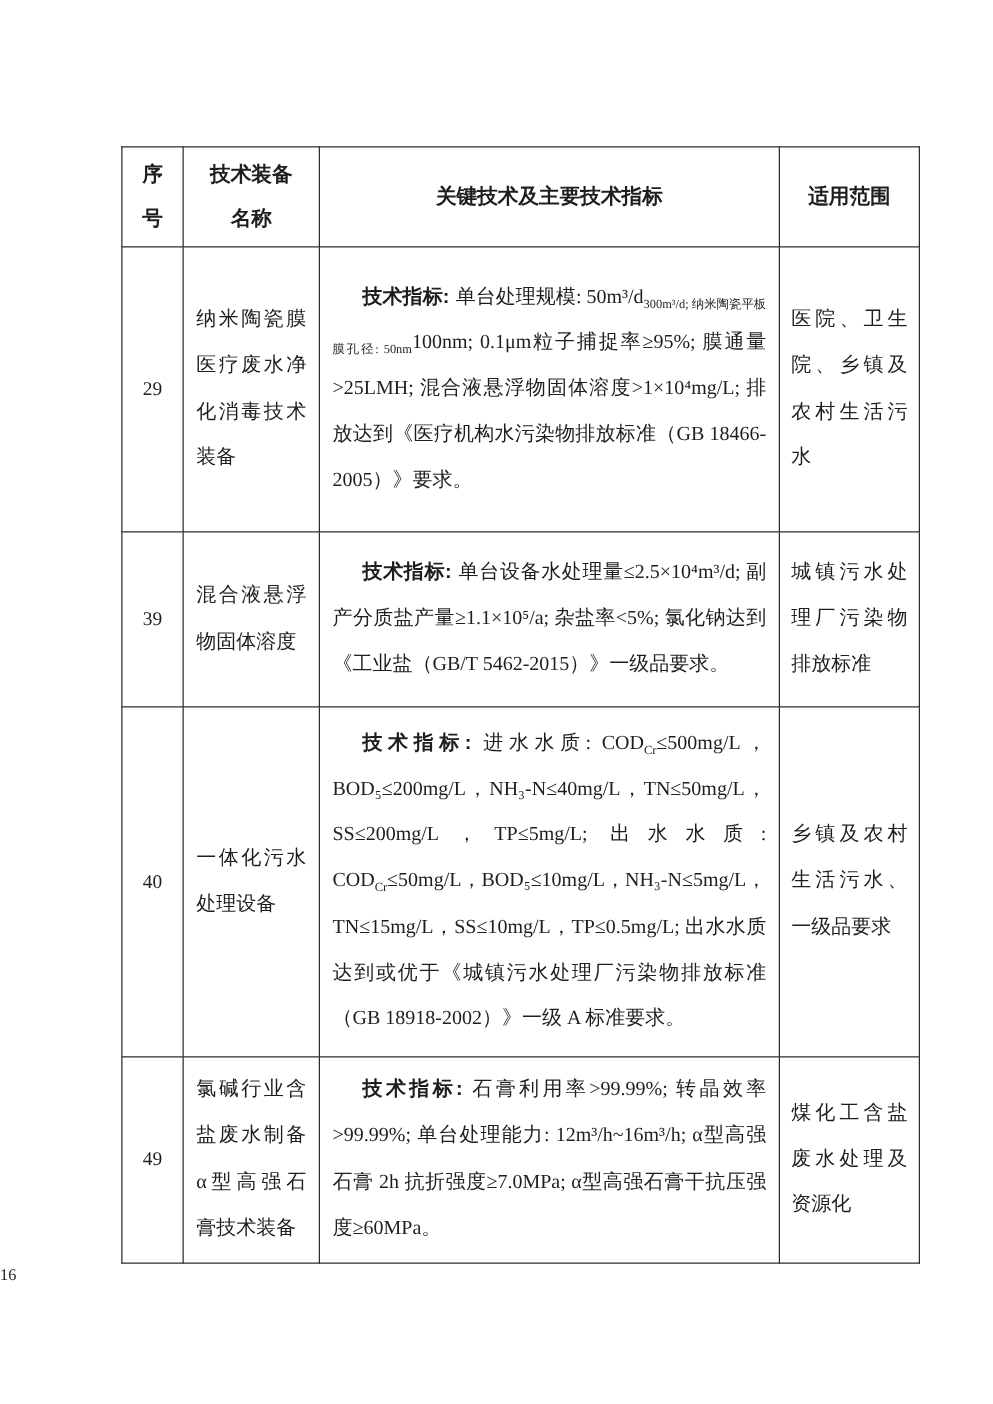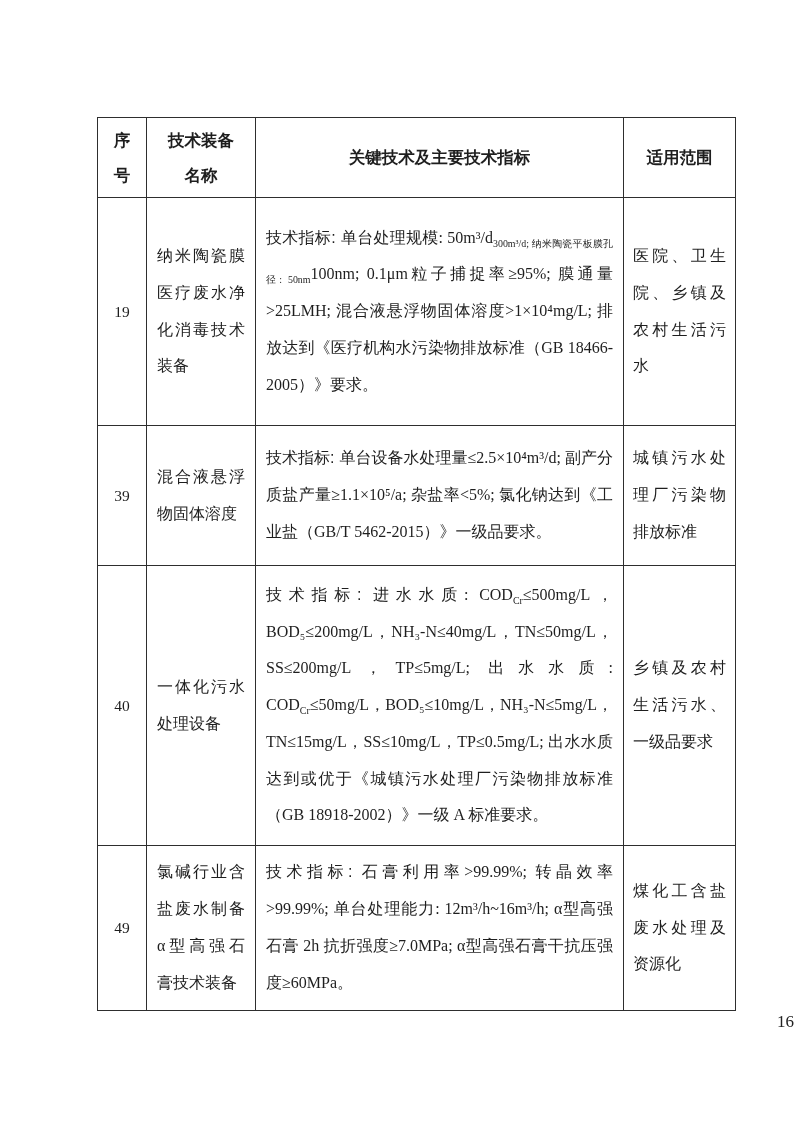--- a/index.html
+++ b/index.html
@@ -54,34 +54,35 @@
   td.ind {
     text-align: justify;
     padding: 8px 10px;
   }
   td.scope {
     text-align: justify;
     padding: 6px 9px;
   }
   .ind b.lbl {
     font-family: "Liberation Sans", sans-serif;
-    font-weight: normal;
+    font-weight: bold;
     margin-right: 5px;
+    margin-left: 24px;
   }
   .ind sub {
     font-size: 0.62em;
     line-height: 0;
   }
   .page-number {
     position: absolute;
     top: 1012px;
     left: 0;
     width: 100%;
-    text-align: right;
-    font-size: 17px;
+    text-align: left;
+    font-size: 13px;
     color: #222;
     font-family: Liberation Serif, serif;
   }
 </style>
 </head>
 <body>
 
 <div class="page">
 
   <table class="tech-table">
@@ -96,21 +97,21 @@
         <th>序
 号</th>
         <th>技术装备
 名称</th>
         <th>关键技术及主要技术指标</th>
         <th>适用范围</th>
       </tr>
     </thead>
     <tbody>
       <tr style="height:228px">
-        <td class="num">19</td>
+        <td class="num">29</td>
         <td class="name">纳米陶瓷膜医疗废水净化消毒技术装备</td>
         <td class="ind"><b class="lbl">技术指标:</b><span>单台处理规模: 50m³/d<sub>300m³/d; 纳米陶瓷平板膜孔径: 50nm</sub>100nm; 0.1μm粒子捕捉率≥95%; 膜通量&gt;25LMH; 混合液悬浮物固体溶度&gt;1×10⁴mg/L; 排放达到《医疗机构水污染物排放标准（GB 18466-2005）》要求。</span></td>
         <td class="scope">医院、卫生院、乡镇及农村生活污水</td>
       </tr>
       <tr style="height:140px">
         <td class="num">39</td>
         <td class="name">混合液悬浮物固体溶度</td>
         <td class="ind"><b class="lbl">技术指标:</b><span>单台设备水处理量≤2.5×10⁴m³/d; 副产分质盐产量≥1.1×10⁵/a; 杂盐率&lt;5%; 氯化钠达到《工业盐（GB/T 5462-2015）》一级品要求。</span></td>
         <td class="scope">城镇污水处理厂污染物排放标准</td>
       </tr>

